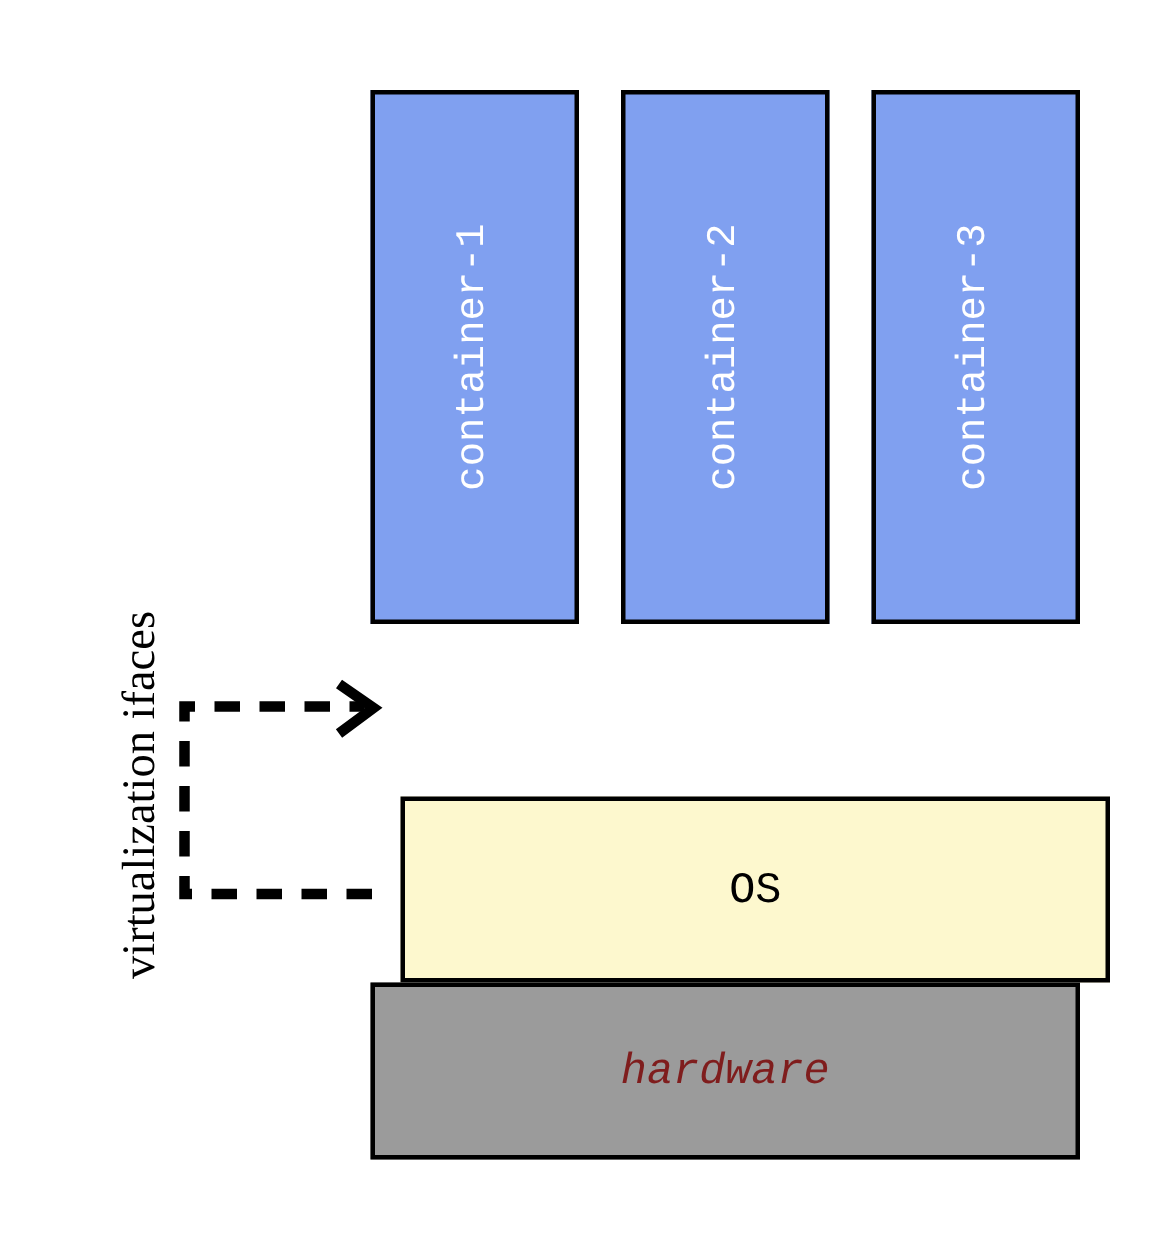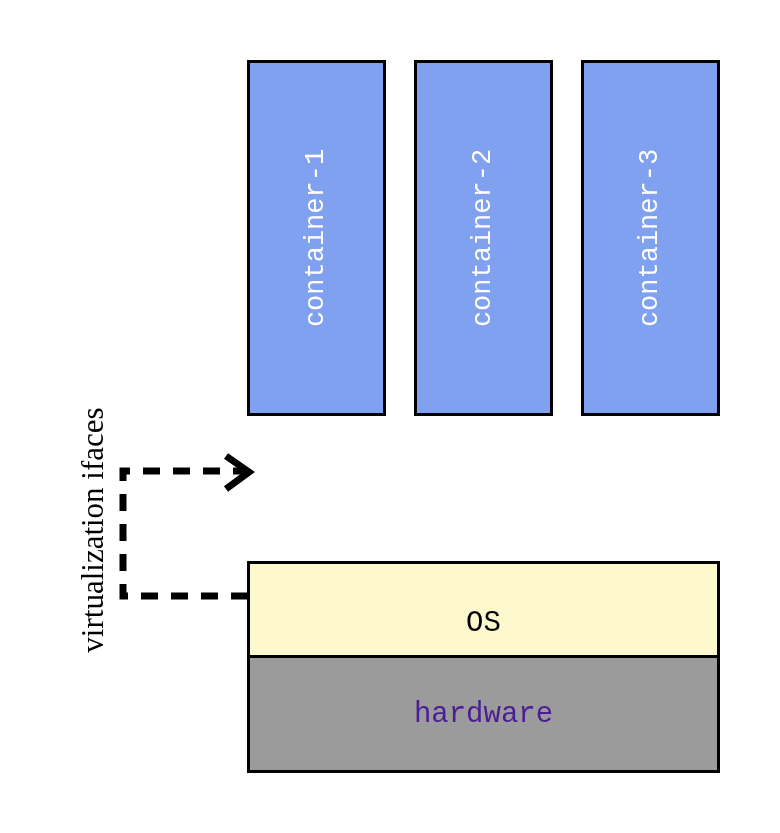--- a/index.html
+++ b/index.html
@@ -55,38 +55,39 @@
   .layer {
     left: 247px;
     width: 473px;
   }
   #docker-engine-layer {
     top: 416px;
     height: 115px;
     background: #1e62e0;
   }
   #os-layer {
-    top: 561px;
+    top: 531px;
     height: 124px;
     background: #fdf8ce;
+    margin-left: 20px;
   }
   #hardware-layer {
     top: 655px;
     height: 118px;
     background: #9b9b9b;
   }
 
   .layer-label {
     font-size: 29px;
     white-space: nowrap;
     user-select: none;
   }
   #docker-engine-label { color: #ffffff; }
   #os-label            { color: #000000; }
-  #hardware-label      { color: #4c1d95; }
+  #hardware-label      { color: #7f1d1d; font-style: italic; }
 
   
   #virtualization-label {
     position: absolute;
     left: 0px;
     top: 355px;
     width: 186px;
     height: 350px;
     display: flex;
     align-items: center;

